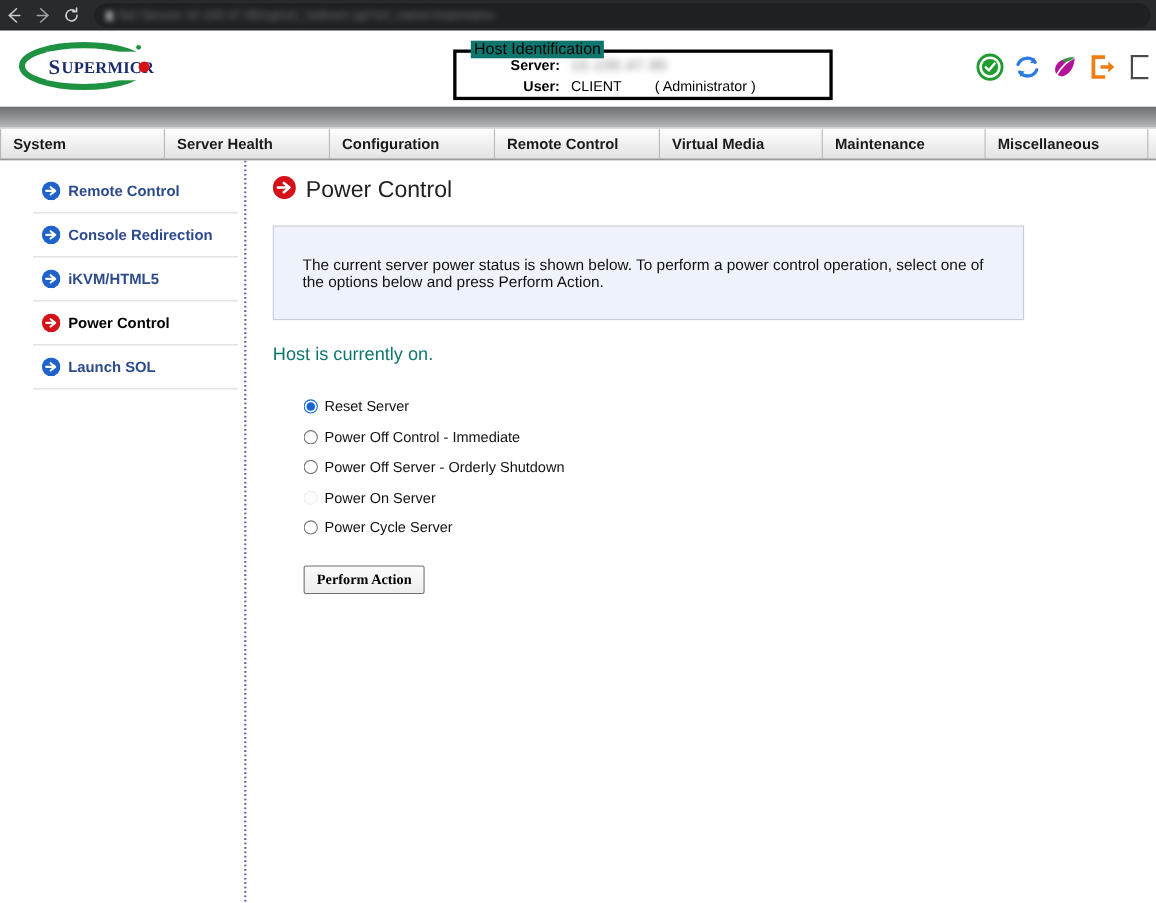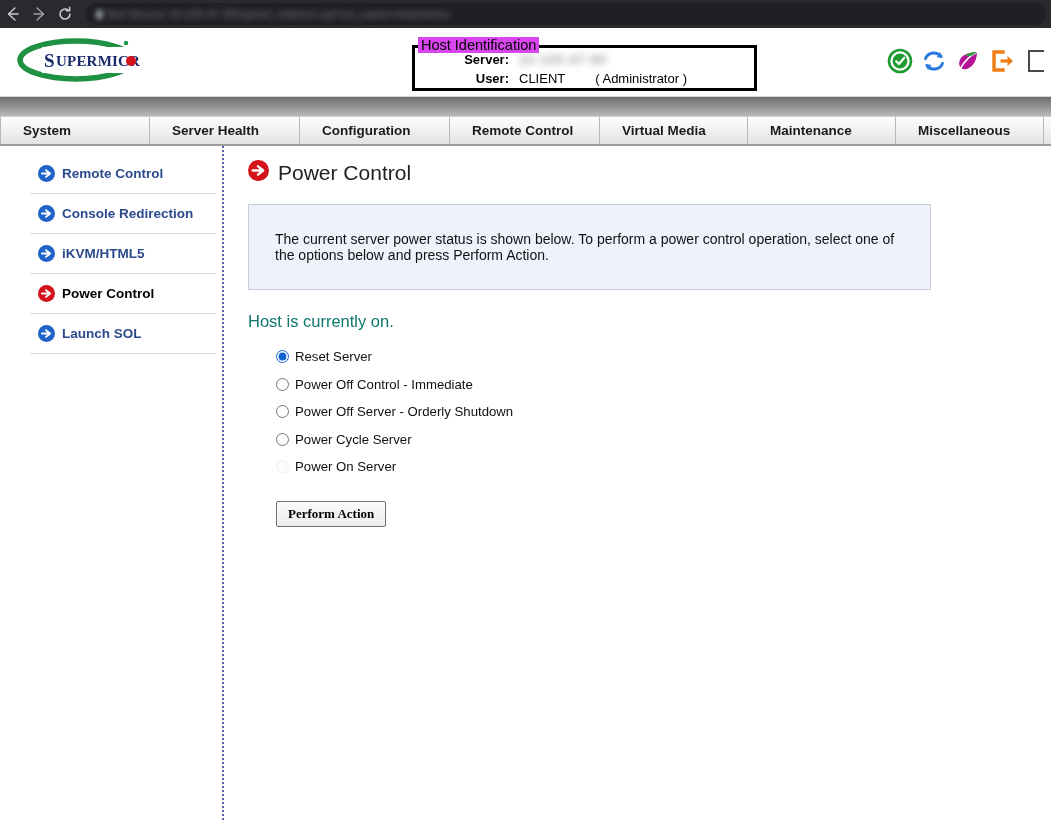--- a/index.html
+++ b/index.html
@@ -72,22 +72,22 @@
   }
 
   
   #host-id-box {
     position: absolute; left: 412px; top: 17px;
     width: 345px; height: 46px;
     border: 3px solid #000;
     background: #fff;
   }
   #host-id-legend {
-    position: absolute; left: 418px; top: 9px;
-    background: #d946ef;
+    position: absolute; left: 428px; top: 9px;
+    background: #0f766e;
     padding: 0 3px;
     font-size: 14.5px;
     color: #000;
     white-space: nowrap;
   }
   .host-row {
     display: flex; align-items: flex-start;
     font-size: 13px; color: #000;
     line-height: 19px;
   }
@@ -132,21 +132,21 @@
   
   #main-nav {
     display: flex;
     height: 30px;
     background: linear-gradient(to bottom, #fdfdfd 0%, #f0f0f0 52%, #e2e2e2 100%);
     border-top: 1px solid #cfcfcf;
     border-bottom: 2px solid #9a9a9a;
   }
   .nav-tab {
     display: flex; align-items: center;
-    padding-left: 22px;
+    padding-left: 11px;
     font-size: 13.5px; font-weight: bold;
     color: #1a1a1a;
     border-right: 1px solid #b9b9b9;
     white-space: nowrap;
   }
   .nav-tab:first-child { border-left: 1px solid #b9b9b9; }
   .nav-tab.w1 { width: 150px; }
   .nav-tab.w2 { width: 148px; }
 
   
@@ -205,21 +205,21 @@
   #info-text {
     font-size: 14px; color: #111;
     line-height: 16px;
     max-width: 626px;
   }
   #host-status {
     margin-top: 22px;
     font-size: 16.5px;
     color: #0f766e;
   }
-  #radio-group { margin-top: 12px; }
+  #radio-group { margin-top: 24px; }
   .radio-row {
     display: flex; align-items: center;
     height: 27.5px;
     font-size: 13.2px;
     color: #111;
   }
   .radio-row input[type=radio] {
     width: 13px; height: 13px;
     margin: 0 6px 0 28px;
     accent-color: #1464d6;
@@ -420,27 +420,27 @@
           <span>Reset Server</span>
         </label>
         <label class="radio-row">
           <input type="radio" name="power-action" style="">
           <span>Power Off Control - Immediate</span>
         </label>
         <label class="radio-row">
           <input type="radio" name="power-action" style="">
           <span>Power Off Server - Orderly Shutdown</span>
         </label>
+        <label class="radio-row disabled">
+          <input type="radio" name="power-action" disabled="" style="">
+          <span>Power On Server</span>
+        </label>
         <label class="radio-row">
           <input type="radio" name="power-action" style="">
           <span>Power Cycle Server</span>
         </label>
-        <label class="radio-row disabled">
-          <input type="radio" name="power-action" disabled="" style="">
-          <span>Power On Server</span>
-        </label>
       </div>
 
       <button id="perform-action-btn">Perform Action</button>
 
     </div>
   </div>
 </div>
 
 </body></html>

